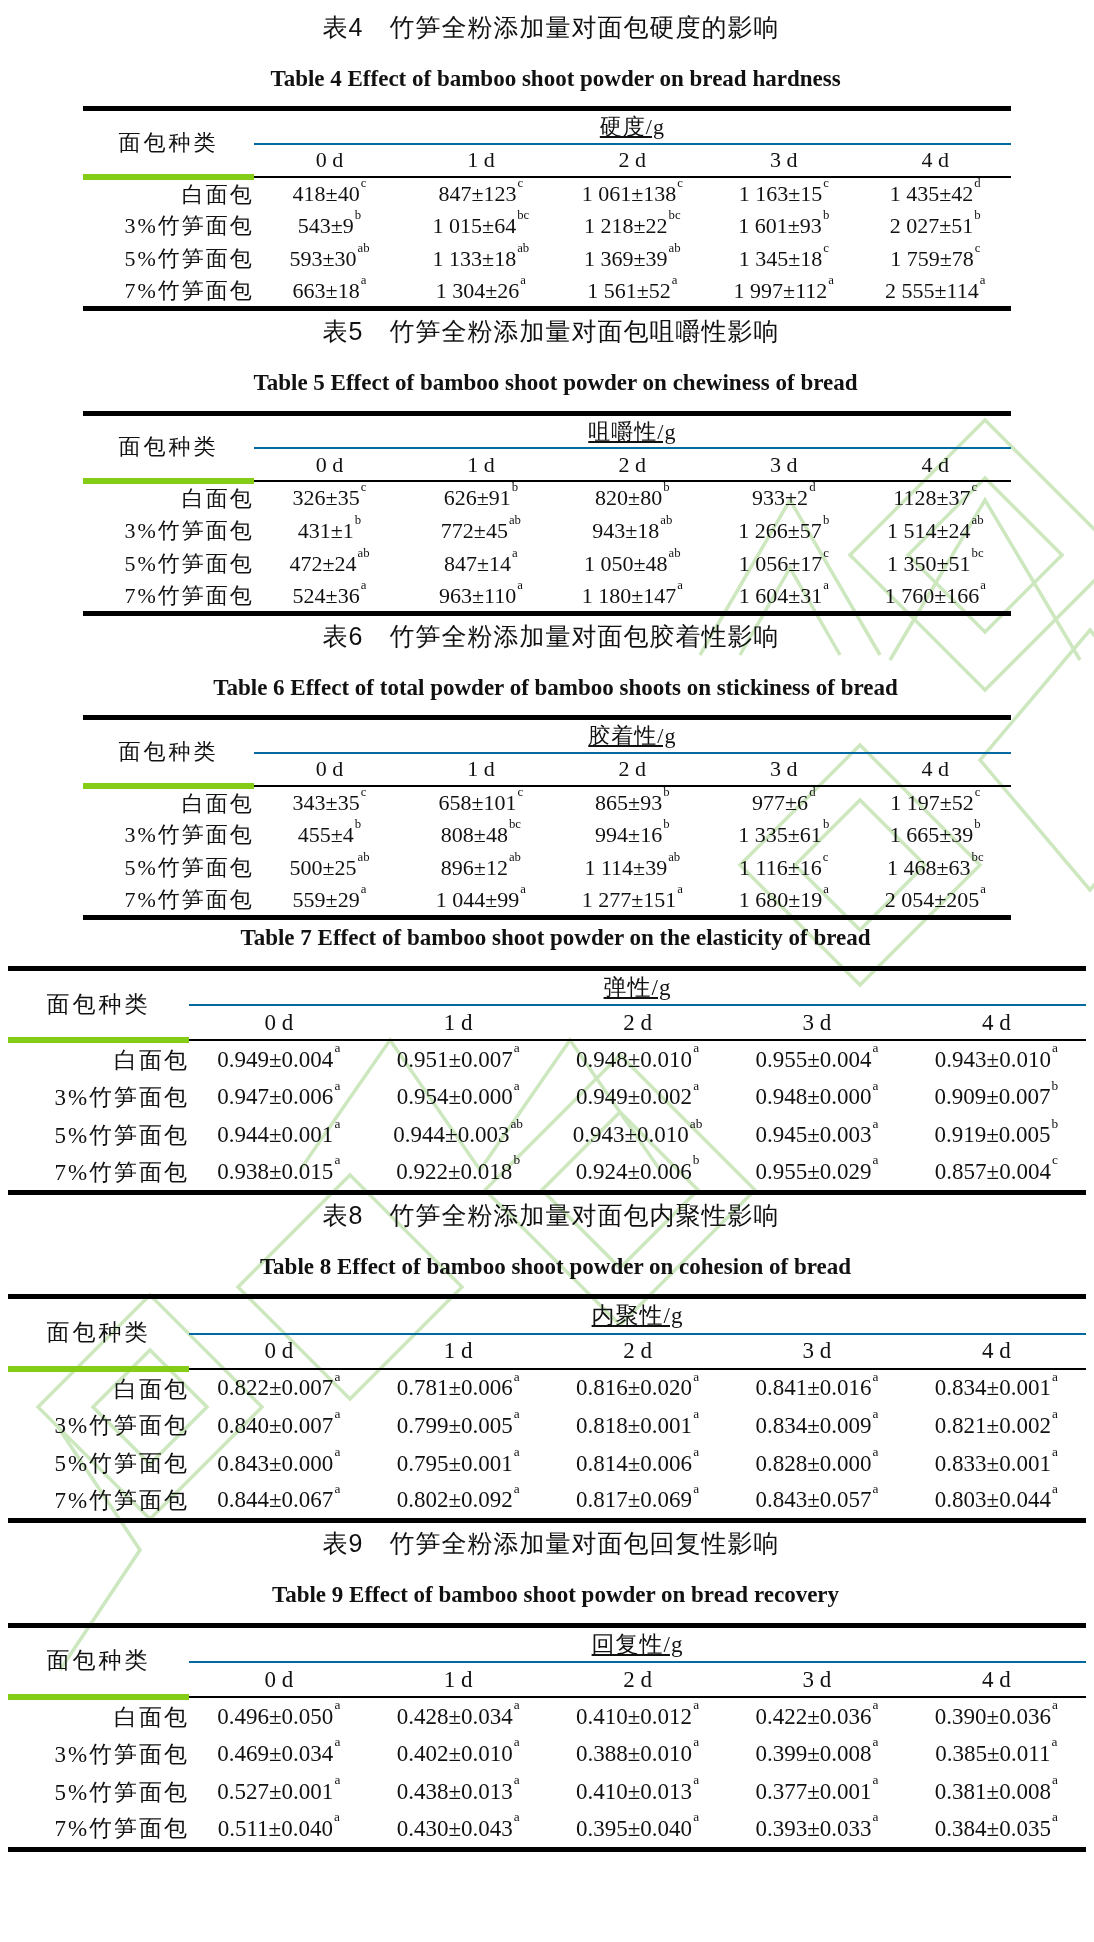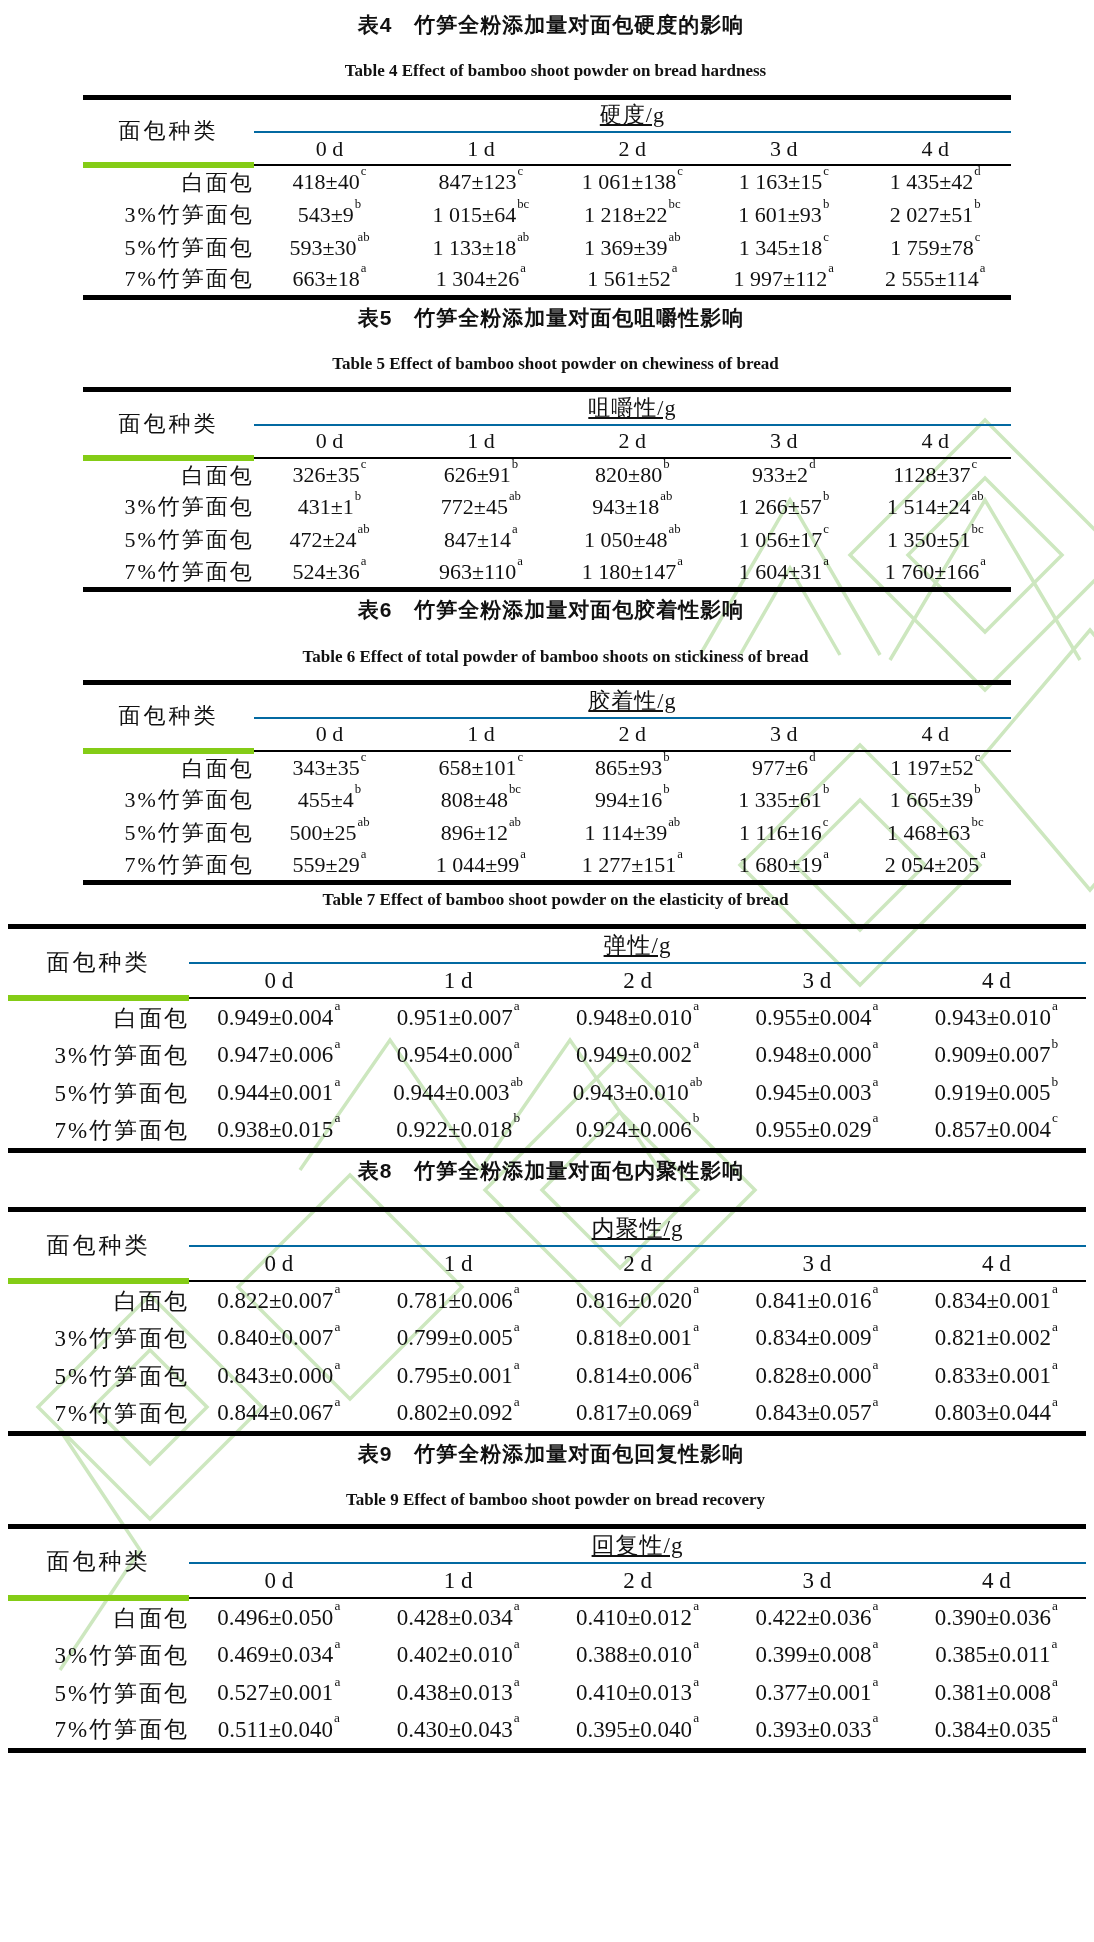--- a/index.html
+++ b/index.html
@@ -10,25 +10,25 @@
     overflow:hidden;
     font-family:"Liberation Serif","DejaVu Serif",serif;
     color:#111;
   }
   .watermark{position:absolute;left:0;top:0;z-index:0;}
   .content{position:relative;z-index:1;padding-top:12px;}
 
   .tblock{margin:0 0 5px 0;}
   .zh-title{
     font-family:"Liberation Sans","DejaVu Sans",sans-serif;
-    font-weight:700;font-size:21px;line-height:1.2;
+    font-weight:400;font-size:25px;line-height:1.2;
     text-align:center;margin:0 0 24px 0;letter-spacing:1px;padding-left:8px;
   }
   .en-title{
-    font-size:17px;line-height:1.15;font-weight:bold;
+    font-size:23px;line-height:1.15;font-weight:bold;
     text-align:center;margin:0 0 14px 17px;
   }
   table.datatable{
     border-collapse:collapse;table-layout:fixed;
     border-top:5px solid #000;border-bottom:5px solid #000;
     margin:0 auto;
   }
   table.narrow{width:928px;font-size:22px;}
   table.wide{width:1078px;font-size:23px;}
   .datatable th,.datatable td{
@@ -315,20 +315,21 @@
               <td><span>0.924±0.006</span><sup class="sg">b</sup></td>
               <td><span>0.955±0.029</span><sup class="sg">a</sup></td>
               <td><span>0.857±0.004</span><sup class="sg">c</sup></td>
             </tr>
           </tbody>
       </table>
     </section>
 
     <section class="tblock">
       <h2 class="zh-title">表8　竹笋全粉添加量对面包内聚性影响</h2>
+      <h3 class="en-title">Table 8 Effect of bamboo shoot powder on cohesion of bread</h3>
       <table class="datatable wide">
         <colgroup>
             <col style="width:16.8%">
             <col style="width:16.64%">
             <col style="width:16.64%">
             <col style="width:16.64%">
             <col style="width:16.64%">
             <col style="width:16.64%">
           </colgroup>
         <thead>

